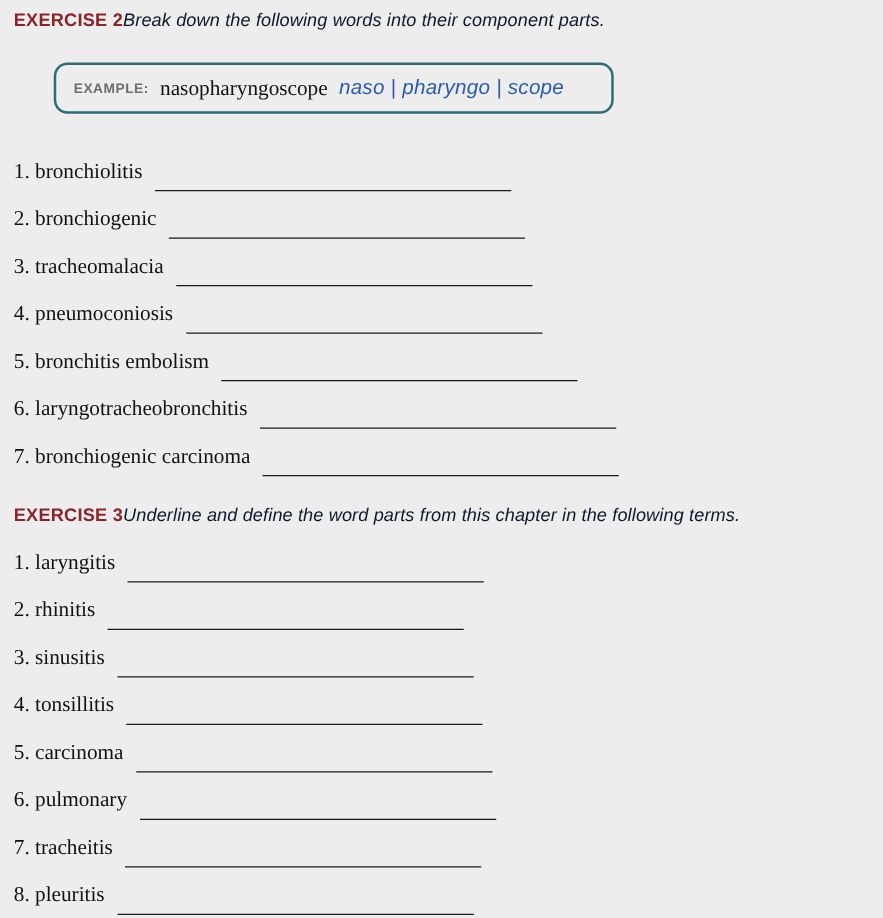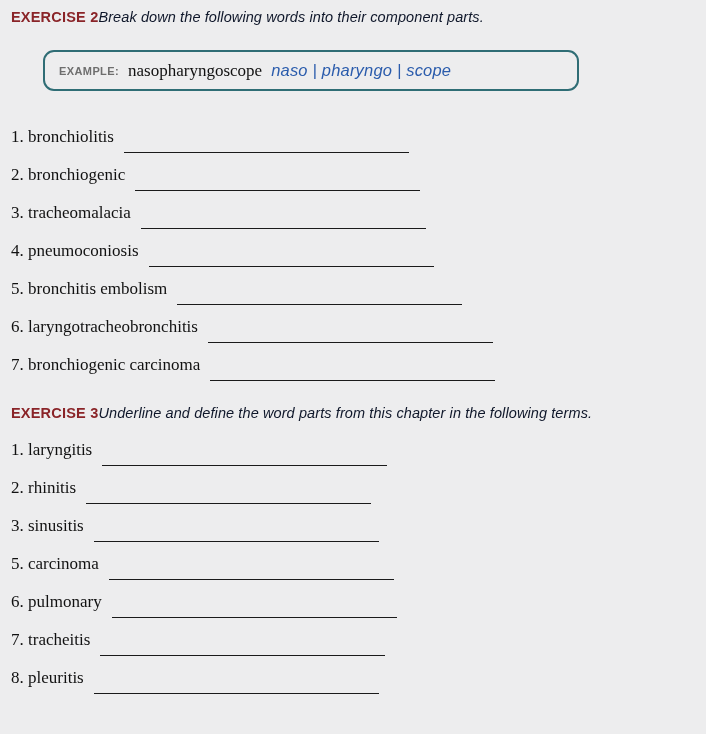--- a/index.html
+++ b/index.html
@@ -5,21 +5,21 @@
   * { margin:0; padding:0; box-sizing:border-box; }
   html,body { width:706px; height:734px; }
   body { background:#ededee; font-family:"Liberation Sans","DejaVu Sans",sans-serif; color:#1a1a1a; }
   .page { position:relative; width:706px; height:734px; overflow:hidden; padding:9px 8px 0 11px; }
 
   .ex-header { display:flex; align-items:baseline; white-space:nowrap; }
   .ex-label { font-weight:bold; font-size:14.5px; letter-spacing:.2px; color:#8a2428; }
   .ex-instr { font-style:italic; font-size:14.5px; color:#0f172a; letter-spacing:.1px; }
 
   .example-box {
-    margin:25px 0 0 32px; width:536px; height:41px;
+    margin:25px 0 0 32px; width:448px; height:41px;
     border:2px solid #2f6d75; border-radius:11px;
     display:flex; align-items:center; gap:9px; padding:0 14px;
     background:#ededee;
   }
   .example-label { font-size:11px; font-weight:bold; color:#6e6e6e; letter-spacing:.4px; }
   .example-term { font-family:"Liberation Serif","DejaVu Serif",serif; font-size:17px; color:#111; }
   .example-answer { font-style:italic; font-size:16.5px; color:#2b5cac; letter-spacing:.2px; }
 
   .list { margin-top:35px; }
   .list.ex3 { margin-top:18px; }
@@ -81,20 +81,23 @@
     <div class="item">
       <span class="term"><span>1.</span> <span>laryngitis</span></span><span class="blank"></span>
     </div>
     <div class="item">
       <span class="term"><span>2.</span> <span>rhinitis</span></span><span class="blank"></span>
     </div>
     <div class="item">
       <span class="term"><span>3.</span> <span>sinusitis</span></span><span class="blank"></span>
     </div>
     <div class="item">
+      <span class="term"><span>4.</span> <span>tonsillitis</span></span><span class="blank"></span>
+    </div>
+    <div class="item">
       <span class="term"><span>5.</span> <span>carcinoma</span></span><span class="blank"></span>
     </div>
     <div class="item">
       <span class="term"><span>6.</span> <span>pulmonary</span></span><span class="blank"></span>
     </div>
     <div class="item">
       <span class="term"><span>7.</span> <span>tracheitis</span></span><span class="blank"></span>
     </div>
     <div class="item">
       <span class="term"><span>8.</span> <span>pleuritis</span></span><span class="blank"></span>

